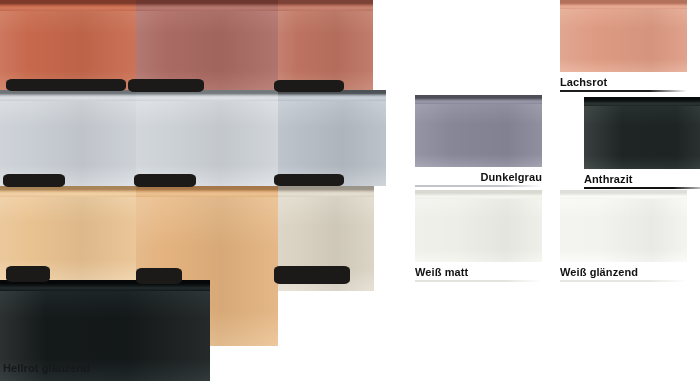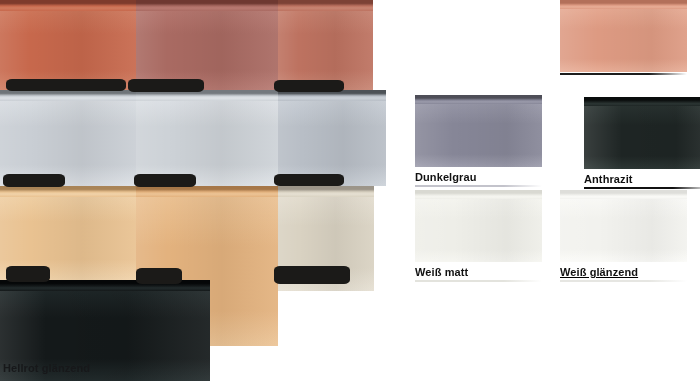--- a/index.html
+++ b/index.html
@@ -191,23 +191,24 @@
     </div>
 
   <div id="black-caption">Hellrot glänzend</div>
 
   <div id="legend">
       <div class="swatch-item" style="left: 145px; top: 0px;">
         <div class="swatch" style="background: linear-gradient(rgb(232, 174, 151) 0%, rgb(221, 154, 130) 40%, rgb(221, 154, 130) 82%, rgb(232, 174, 151) 100%);">
           <div class="sheen" style="background: linear-gradient(to right, rgba(255, 255, 255, 0.12) 0%, rgba(255, 255, 255, 0) 30%, rgba(0, 0, 0, 0.04) 72%, rgba(255, 255, 255, 0.08) 100%);"></div>
           <div class="lip" style="background: linear-gradient(rgb(179, 112, 90) 0%, rgb(179, 112, 90) 34%, rgb(221, 154, 130) 58%, rgb(232, 174, 151) 76%, rgb(221, 154, 130) 100%);"></div>
         </div>
+        <div class="swatch-label">Lachsrot</div>
         <div class="swatch-rule" style="background: linear-gradient(to right, rgb(29, 29, 29) 0%, rgb(29, 29, 29) 70%, rgba(255, 255, 255, 0) 100%);"></div>
       </div>
-      <div class="swatch-item" style="left: 0px; top: 95px;">
+      <div class="swatch-item" style="left: 0px; top: 95px; text-align: right;">
         <div class="swatch" style="background: linear-gradient(rgb(155, 155, 171) 0%, rgb(134, 134, 151) 40%, rgb(134, 134, 151) 82%, rgb(155, 155, 171) 100%);">
           <div class="sheen" style="background: linear-gradient(to right, rgba(255, 255, 255, 0.12) 0%, rgba(255, 255, 255, 0) 30%, rgba(0, 0, 0, 0.04) 72%, rgba(255, 255, 255, 0.08) 100%);"></div>
           <div class="lip" style="background: linear-gradient(rgb(78, 78, 88) 0%, rgb(78, 78, 88) 34%, rgb(134, 134, 151) 58%, rgb(155, 155, 171) 76%, rgb(134, 134, 151) 100%);"></div>
         </div>
         <div class="swatch-label">Dunkelgrau</div>
         <div class="swatch-rule" style="background: linear-gradient(to right, rgb(195, 195, 203) 0%, rgb(195, 195, 203) 70%, rgba(255, 255, 255, 0) 100%);"></div>
       </div>
       <div class="swatch-item" style="left: 145px; top: 97px; margin-left: 24px;">
         <div class="swatch" style="background: linear-gradient(rgb(44, 54, 52) 0%, rgb(30, 37, 36) 40%, rgb(30, 37, 36) 82%, rgb(44, 54, 52) 100%);">
           <div class="sheen" style="background: linear-gradient(to right, rgba(255, 255, 255, 0.12) 0%, rgba(255, 255, 255, 0) 30%, rgba(0, 0, 0, 0.04) 72%, rgba(255, 255, 255, 0.08) 100%);"></div>
@@ -217,21 +218,21 @@
         <div class="swatch-rule" style="background: linear-gradient(to right, rgb(17, 17, 17) 0%, rgb(17, 17, 17) 70%, rgba(255, 255, 255, 0) 100%);"></div>
       </div>
       <div class="swatch-item" style="left: 0px; top: 190px; border-radius: 11px;">
         <div class="swatch" style="background: linear-gradient(rgb(246, 246, 241) 0%, rgb(238, 238, 232) 40%, rgb(238, 238, 232) 82%, rgb(246, 246, 241) 100%);">
           <div class="sheen" style="background: linear-gradient(to right, rgba(255, 255, 255, 0.12) 0%, rgba(255, 255, 255, 0) 30%, rgba(0, 0, 0, 0.04) 72%, rgba(255, 255, 255, 0.08) 100%);"></div>
           <div class="lip" style="background: linear-gradient(rgb(217, 217, 210) 0%, rgb(217, 217, 210) 34%, rgb(238, 238, 232) 58%, rgb(246, 246, 241) 76%, rgb(238, 238, 232) 100%);"></div>
         </div>
         <div class="swatch-label">Weiß matt</div>
         <div class="swatch-rule" style="background: linear-gradient(to right, rgb(227, 227, 221) 0%, rgb(227, 227, 221) 70%, rgba(255, 255, 255, 0) 100%);"></div>
       </div>
-      <div class="swatch-item" style="left: 145px; top: 190px; text-decoration: underline;">
+      <div class="swatch-item" style="left: 145px; top: 190px;">
         <div class="swatch" style="background: linear-gradient(rgb(251, 251, 248) 0%, rgb(242, 242, 238) 40%, rgb(242, 242, 238) 82%, rgb(251, 251, 248) 100%);">
           <div class="sheen" style="background: linear-gradient(to right, rgba(255, 255, 255, 0.12) 0%, rgba(255, 255, 255, 0) 30%, rgba(0, 0, 0, 0.04) 72%, rgba(255, 255, 255, 0.08) 100%);"></div>
           <div class="lip" style="background: linear-gradient(rgb(222, 222, 218) 0%, rgb(222, 222, 218) 34%, rgb(242, 242, 238) 58%, rgb(251, 251, 248) 76%, rgb(242, 242, 238) 100%);"></div>
         </div>
         <div class="swatch-label">Weiß glänzend</div>
         <div class="swatch-rule" style="background: linear-gradient(to right, rgb(230, 230, 226) 0%, rgb(230, 230, 226) 70%, rgba(255, 255, 255, 0) 100%);"></div>
       </div>
     </div>
 
 </div>

